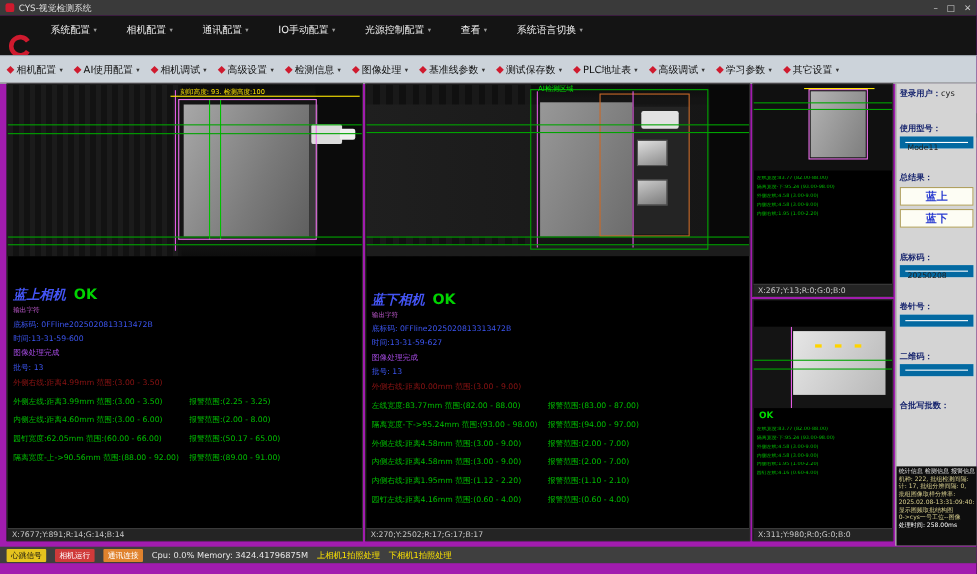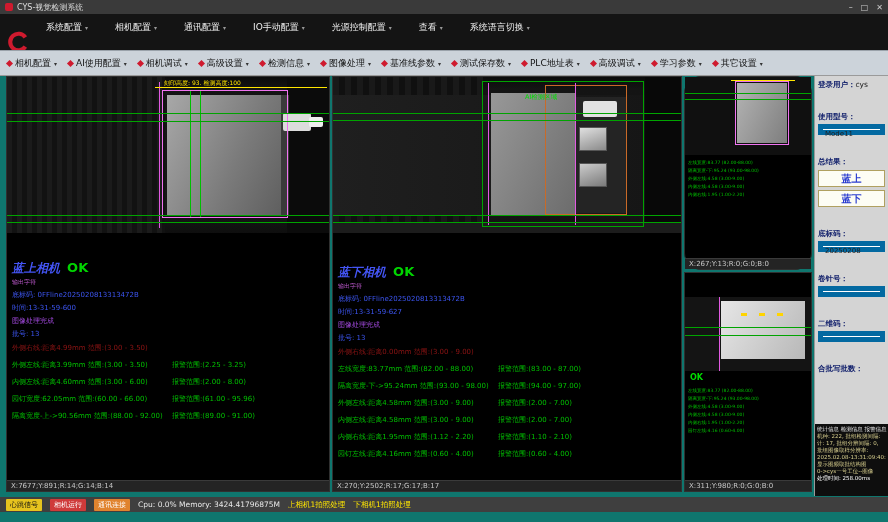--- a/index.html
+++ b/index.html
@@ -1,18 +1,18 @@
 <!DOCTYPE html>
 <html><head>
 <meta charset="utf-8">
 <style>
   * { box-sizing: border-box; margin: 0; padding: 0; }
   html,body { width:888px; height:522px; overflow:hidden; background:#000;
     font-family:"DejaVu Sans","Liberation Sans",sans-serif; }
-  #root { position:relative; width:888px; height:522px; background:#0f766e; overflow:hidden; }
+  #root { position:relative; width:888px; height:522px; background:#a21caf; overflow:hidden; }
   .abs { position:absolute; }
 
   
   .titlebar { position:absolute; top:0; left:0; width:888px; height:14px; background:#3a3a3a;
     display:flex; align-items:center; padding:0 5px; color:#ddd; font-size:8px; }
   .title-logo { width:8px; height:8px; background:#cf1a2e; border-radius:2px; margin-right:4px; }
   .win-btns { margin-left:auto; display:flex; gap:8px; font-size:8px; color:#ccc; }
   .win-btns span { cursor:default; }
 
   
@@ -269,21 +269,21 @@
       <div class="mrow">
           <span class="mcol">外侧左线:距离3.99mm 范围:(3.00 - 3.50)</span>
           <span class="acol">报警范围:(2.25 - 3.25)</span>
         </div>
       <div class="mrow">
           <span class="mcol">内侧左线:距离4.60mm 范围:(3.00 - 6.00)</span>
           <span class="acol">报警范围:(2.00 - 8.00)</span>
         </div>
       <div class="mrow">
           <span class="mcol">园钉宽度:62.05mm 范围:(60.00 - 66.00)</span>
-          <span class="acol">报警范围:(61.00 - 95.96)</span>
+          <span class="acol">报警范围:(50.17 - 65.00)</span>
         </div>
       <div class="mrow">
           <span class="mcol">隔离宽度-上-&gt;90.56mm 范围:(88.00 - 92.00)</span>
           <span class="acol">报警范围:(89.00 - 91.00)</span>
         </div>
     </div>
     <div class="coords">X:7677;Y:891;R:14;G:14;B:14</div>
   </div>
 
   <div class="panel" style="left:332px; top:76px; width:350px; height:416px;">
@@ -298,21 +298,21 @@
       <div class="abs" style="left:312px;top:0;width:36px;height:156px;background:#080808;"></div>
       <div class="abs" style="left:0;top:146px;width:348px;height:10px;background:#1c1c1c;"></div>
       <div class="outline-green" style="left:149px;top:4px;width:162px;height:146px;"></div>
       <div class="outline-orange" style="left:212px;top:8px;width:82px;height:130px;"></div>
       <div class="pl" style="left:155px;top:6px;width:1px;height:142px;"></div>
       <div class="pl" style="left:242px;top:6px;width:1px;height:142px;"></div>
       <div class="gl" style="left:0;top:36px;width:348px;height:1px;"></div>
       <div class="gl" style="left:0;top:43px;width:348px;height:1px;"></div>
       <div class="gl" style="left:0;top:138px;width:348px;height:1px;"></div>
       <div class="gl" style="left:0;top:145px;width:348px;height:1px;"></div>
-      <div class="ov-green-text" style="left:156px;top:16px;margin-left:36px;">AI检测区域</div>
+      <div class="ov-green-text" style="left:156px;top:0;">AI检测区域</div>
     </div>
     <div class="result-block" style="top:184px;">
       <div>
         <span class="rt-name">蓝下相机</span>
         <span class="rt-ok">OK</span>
       </div>
       <div class="sub-line">输出字符</div>
       <div class="blue-line">底标码: 0FFline2025020813313472B</div>
       <div class="blue-line">时间:13-31-59-627</div>
       <div class="status-line">图像处理完成</div>
@@ -339,21 +339,21 @@
           <span class="acol">报警范围:(1.10 - 2.10)</span>
         </div>
       <div class="mrow">
           <span class="mcol">园钉左线:距离4.16mm 范围:(0.60 - 4.00)</span>
           <span class="acol">报警范围:(0.60 - 4.00)</span>
         </div>
     </div>
     <div class="coords">X:270;Y:2502;R:17;G:17;B:17</div>
   </div>
 
-  <div class="panel" style="left:684px; top:76px; width:128px; height:194px;border-radius:17px;">
+  <div class="panel" style="left:684px; top:76px; width:128px; height:194px;">
     <div class="abs" style="left:0;top:0;width:126px;height:78px;background:#101010;overflow:hidden;">
       <div class="abs" style="left:52px;top:6px;width:50px;height:60px;background:linear-gradient(115deg,#b4b4b4,#7e7e7e);"></div>
       <div class="outline-pink" style="left:50px;top:4px;width:54px;height:64px;"></div>
       <div class="yl" style="left:46px;top:3px;width:64px;height:1px;"></div>
       <div class="gl" style="left:0;top:16px;width:126px;height:1px;"></div>
       <div class="gl" style="left:0;top:22px;width:126px;height:1px;"></div>
     </div>
     <div class="thumb-lines abs" style="left:0;top:80px;width:126px;">
       <div>左线宽度:83.77 (82.00-88.00)</div>
       <div>隔离宽度-下:95.24 (93.00-98.00)</div>

